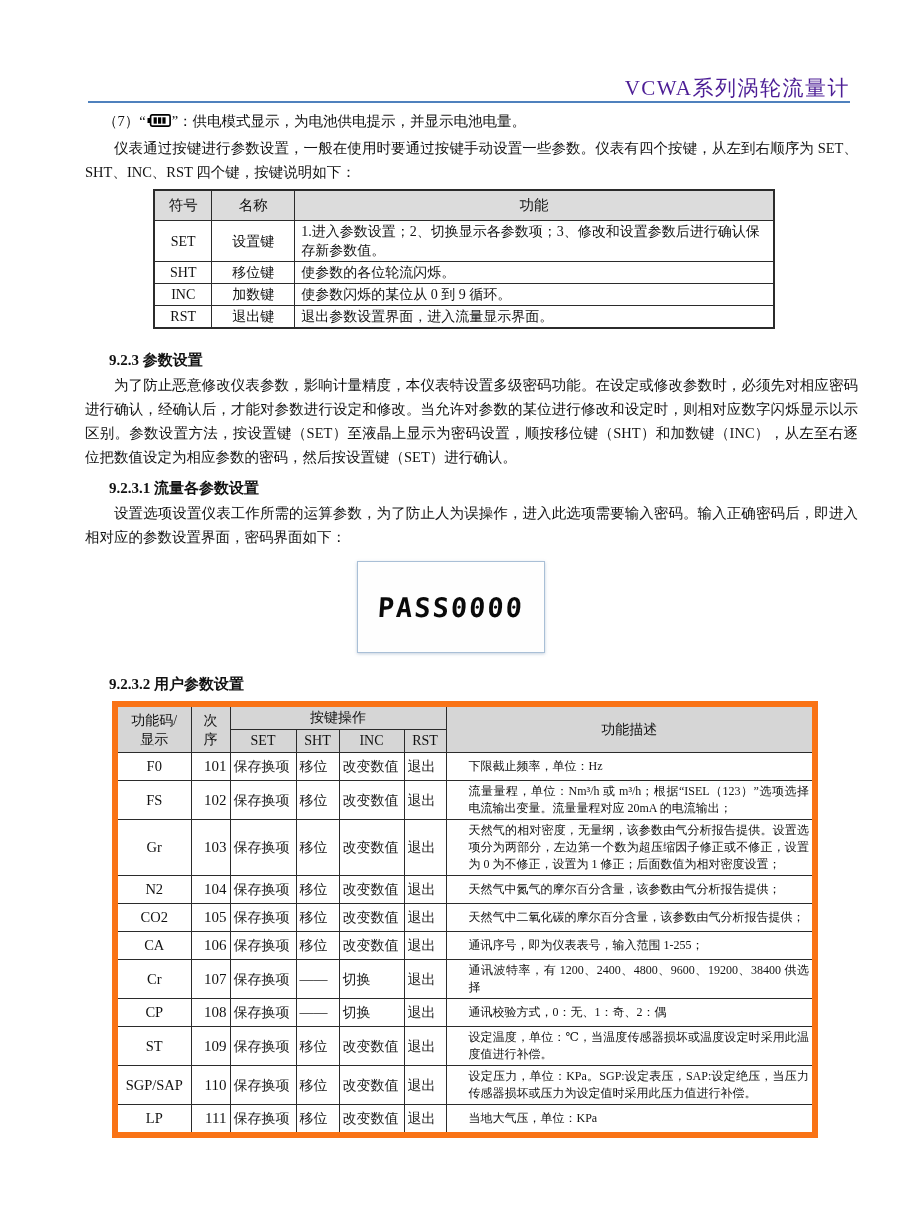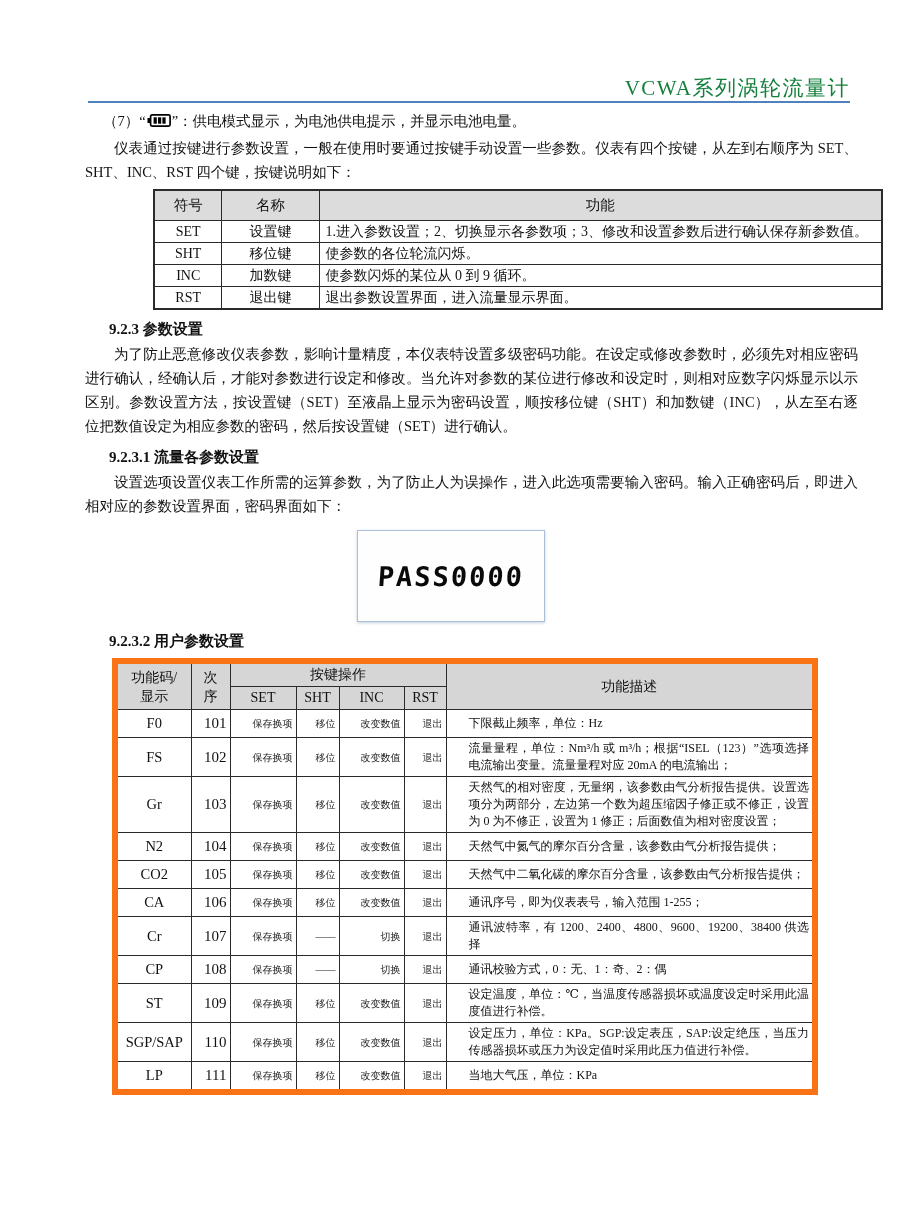--- a/index.html
+++ b/index.html
@@ -10,41 +10,41 @@
   }
   .page{position:relative;width:900px;height:1222px;}
 
   
   .page-header{
     margin:76px 50px 0 88px;width:762px;
     border-bottom:2px solid #4f81bd;
     text-align:right;padding-bottom:1px;
   }
   .page-header .title{
-    font-size:21px;color:#15803d;letter-spacing:1.5px;line-height:24px;
+    font-size:21px;color:#4c1d95;letter-spacing:1.5px;line-height:24px;
   }
 
   
   .content{margin-left:85px;width:773px;font-size:14.5px;line-height:23px;}
 
   .battery-line{margin:7px 0 0 0;padding-left:18px;}
   .battery-icon-wrap{display:inline-block;vertical-align:-1px;margin:0 1px;}
 
   h3.sec{
     font-size:15px;font-weight:bold;margin:8px 0 2px 24px;line-height:22px;
   }
-  h3.sec.gap{margin-top:8px;}
+  h3.sec.gap{margin-top:20px;}
   p.para{
     margin:2px 0 0 0;text-indent:2em;text-align:justify;line-height:24px;
   }
 
   
   table{border-collapse:collapse;}
   td,th{border:1px solid #2b2b2b;font-weight:normal;}
-  .key-table{margin:5px 0 0 68px;width:730px;border:2px solid #2b2b2b;font-size:14px;}
+  .key-table{margin:5px 0 0 68px;width:622px;border:2px solid #2b2b2b;font-size:14px;}
   .key-table th{background:#dcdcdc;text-align:center;padding:3px 4px;font-size:14.5px;}
   .key-table td{padding:1px 6px;line-height:19px;}
   .key-table td.c{text-align:center;font-family:"Liberation Serif",serif;}
   .key-table col.sym{width:58px;} .key-table col.nam{width:83px;} .key-table col.fun{width:481px;}
 
   
   .lcd-box{
     margin:12px 0 0 272px;width:188px;height:92px;background:#fefefe;
     border:1px solid #a9bfd6;box-shadow:0 1px 3px rgba(90,120,160,.35);
     display:flex;align-items:center;justify-content:space-between;
@@ -58,21 +58,21 @@
   
   .param-table{margin:6px 0 0 27px;width:700px;border:6px solid #f97316;table-layout:fixed;}
   .param-table col.code{width:76px;} .param-table col.seq{width:39px;}
   .param-table col.set{width:66px;}  .param-table col.sht{width:43px;}
   .param-table col.inc{width:65px;}  .param-table col.rst{width:42px;}
   .param-table col.desc{width:369px;}
   .param-table th{background:#d6d6d6;text-align:center;font-size:14px;padding:1px 2px;line-height:20px;}
   .param-table td{padding:2px 3px;}
   .param-table td.code{text-align:center;font-size:14.5px;font-family:"Liberation Serif",serif;}
   .param-table td.seq{text-align:right;font-size:15px;}
-  .param-table td.op{text-align:right;font-size:10px;color:#222;}
+  .param-table td.op{text-align:left;font-size:14px;color:#222;}
   .param-table td.desc{font-size:12px;line-height:17px;padding-left:22px;text-align:justify;}
   .hdr-two-line div{line-height:19px;}
 </style>
 </head>
 <body>
 
 <div class="page">
 
   <div class="page-header">
     <div class="title">VCWA系列涡轮流量计</div>

